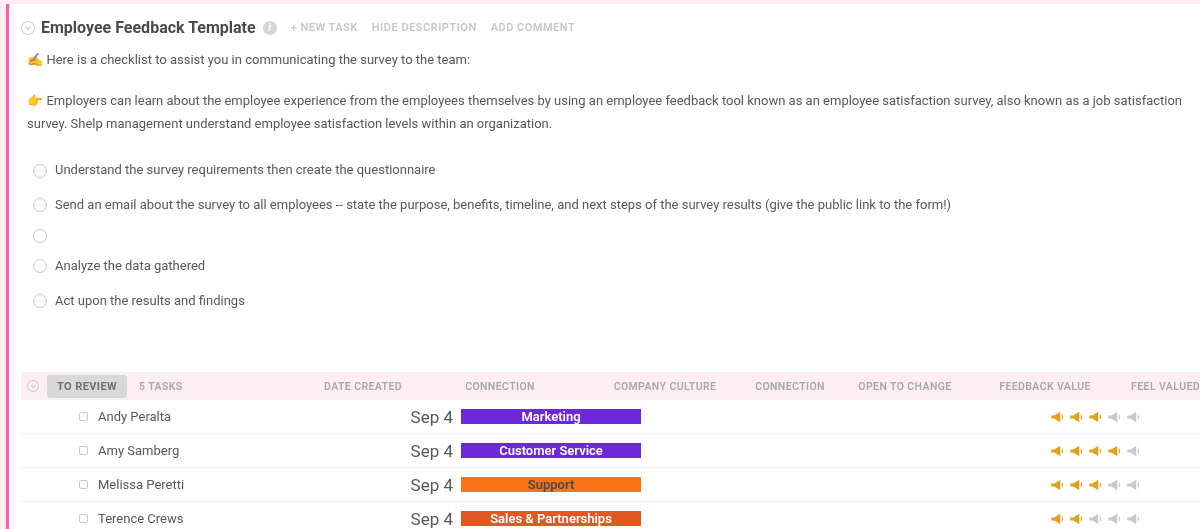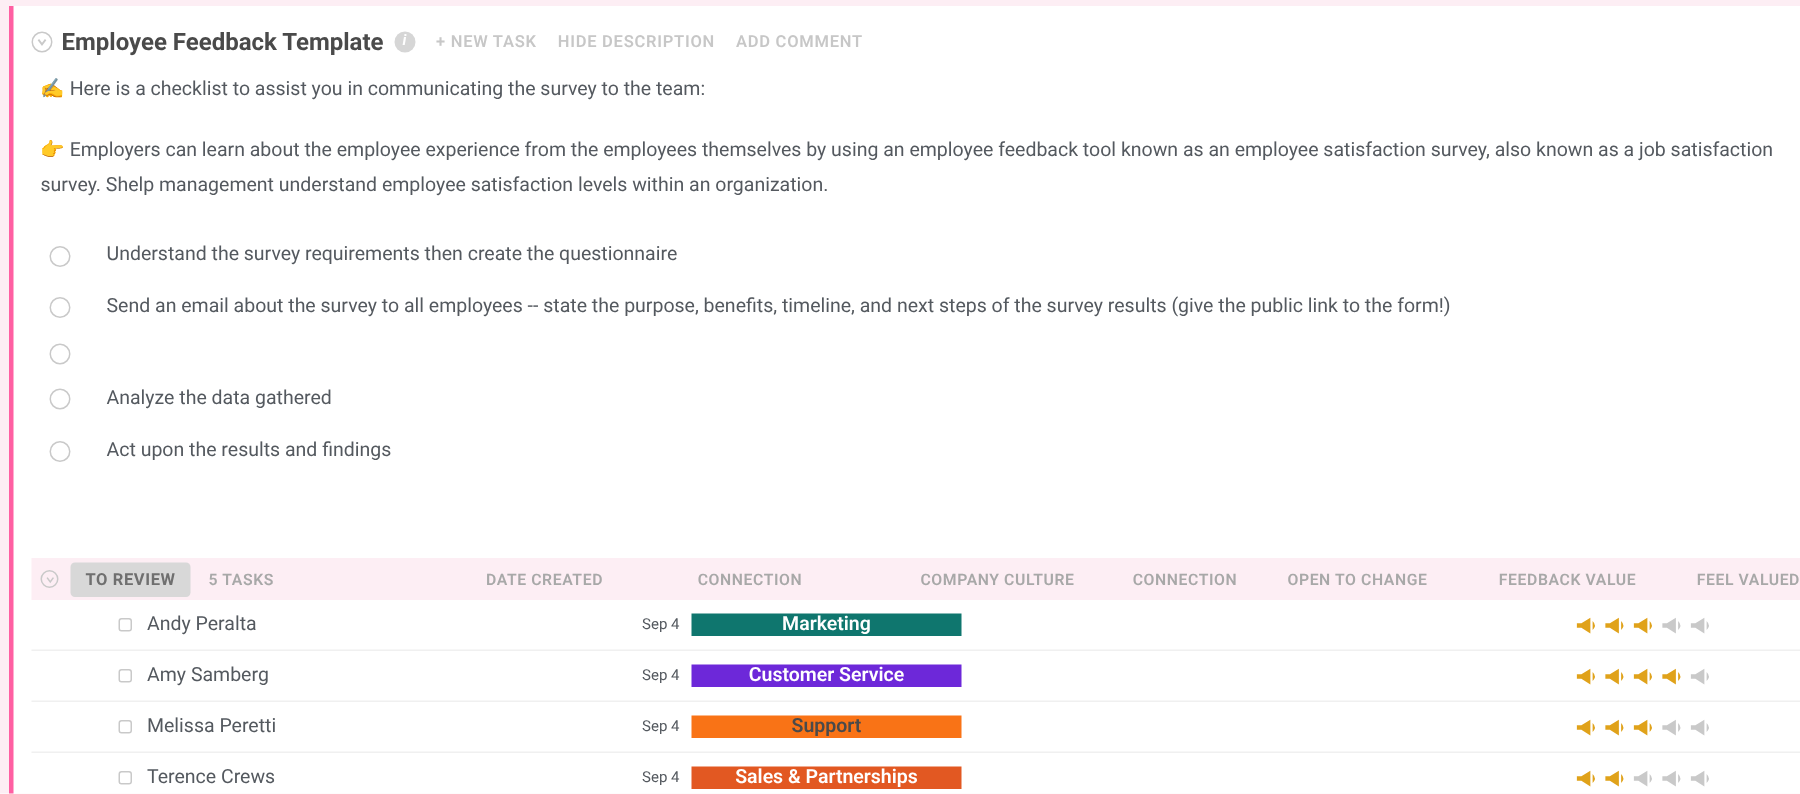--- a/index.html
+++ b/index.html
@@ -54,21 +54,21 @@
     }
     .description{
       padding:4px 6px 20px 6px;
       line-height:1.75;
       color:#54595f;
       font-size:13px;
     }
     .description p{margin-bottom:18px;}
     .checklist{margin-top:0;}
     .check-item{
-      display:flex;align-items:center;gap:24px;
+      display:flex;align-items:center;gap:8px;
       padding:6px 0 6px 6px;
     }
     .circle{
       width:14px;height:14px;border:1.5px solid #c9c9c9;border-radius:50%;
       flex-shrink:0;
     }
     
     .table-wrap{margin-top:34px;}
     .table-head{
       display:flex;
@@ -113,21 +113,21 @@
       align-items:center;
       height:34px;
       border-bottom:1px solid #f0f0f0;
       font-size:13px;
       color:#54595f;
     }
     .row .c-name{display:flex;align-items:center;gap:10px;padding-left:18px;}
     .sq{
       width:9px;height:9px;border:1.5px solid #c9c9c9;border-radius:2px;
     }
-    .row .c-date{font-size:10px;color:#54595f;}
+    .row .c-date{font-size:17px;color:#54595f;}
     .dept-pill{
       height:100%;display:flex;align-items:center;justify-content:center;
       color:#fff;font-weight:600;font-size:13px;
       width:100%;
     }
     .megas{display:flex;justify-content:center;gap:1px;}
     .mega svg{width:18px;height:18px;display:block;}
     .gold path{fill:#e0a21a;}
     .grey path{fill:#c9c9c9;}
   </style>
@@ -206,21 +206,21 @@
     <div id="tbody">
         <div class="row">
           <div class="col c-name" style="flex: 0 0 330px;">
             <span class="spacer-left" style="flex:0 0 30px"></span>
             <span class="sq"></span>
             <span>Andy Peralta</span>
           </div>
           <div style="flex: 1 1 0%;"></div>
           <div class="col c-date">Sep 4</div>
           <div class="col c-dept">
-            <div class="dept-pill" style="background: #0f766e;">Marketing</div>
+            <div class="dept-pill" style="background: #6d28d9;">Marketing</div>
           </div>
           <div class="col c-culture"></div>
           <div class="col c-conn"></div>
           <div class="col c-open"></div>
           <div class="col c-feed">
             <div class="megas">
               <span class="mega gold">
                 <svg viewBox="0 0 24 24">
                   <path d="M3 10 L3 14 L7 14 L15 19 L15 5 L7 10 Z M17 8 Q21 12 17 16 L17 8 Z"></path>
                 </svg>

